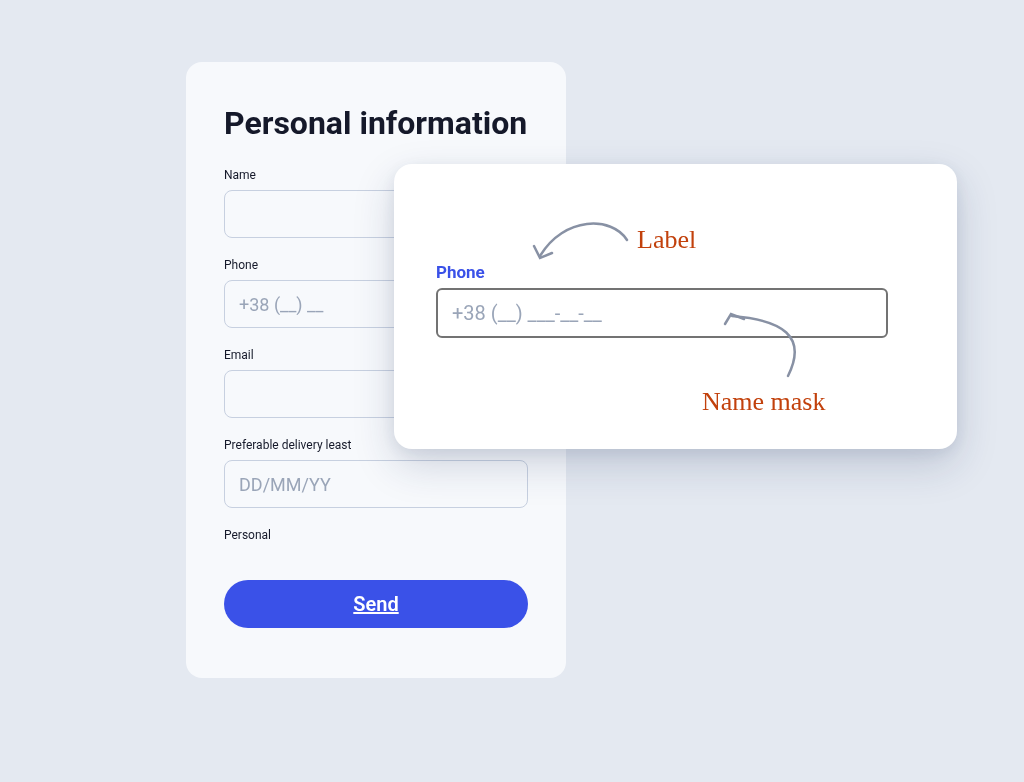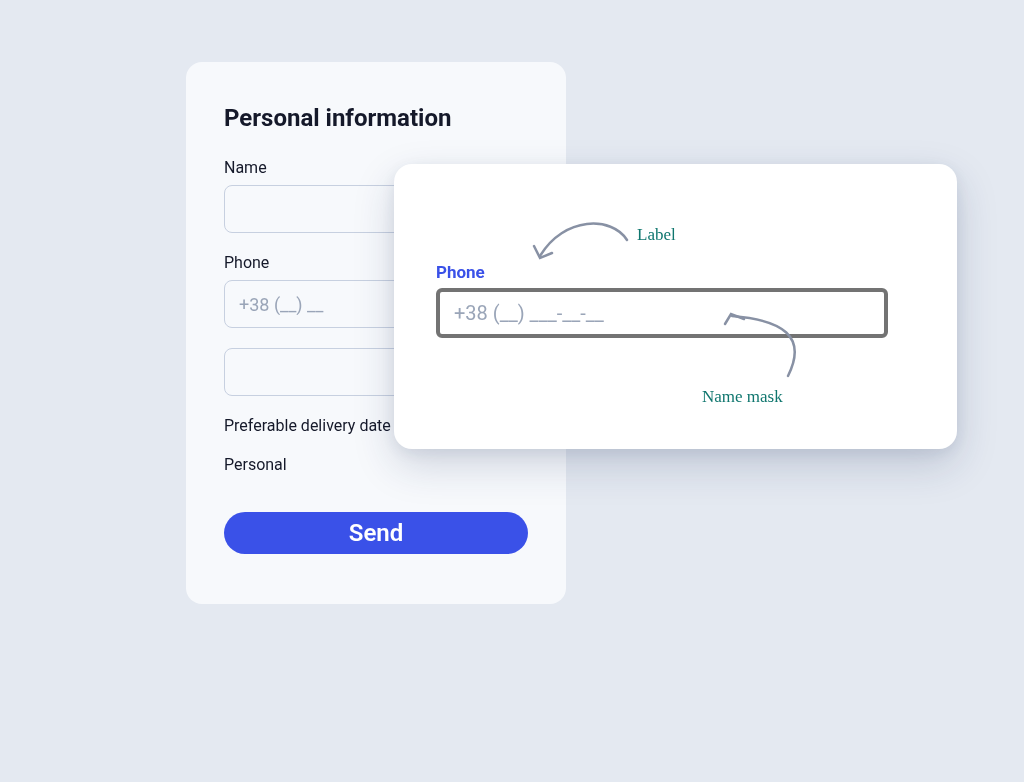--- a/index.html
+++ b/index.html
@@ -18,61 +18,62 @@
     .form-card {
       position: absolute;
       left: 186px;
       top: 62px;
       width: 380px;
       background: #f7f9fc;
       border-radius: 16px;
       padding: 42px 38px 50px 38px;
     }
     .form-title {
-      font-size: 24px;
+      font-size: 32px;
       font-weight: 700;
       color: #15192a;
       margin-bottom: 26px;
     }
     .field-group {
       margin-bottom: 20px;
     }
     .field-label {
       display: block;
-      font-size: 16px;
+      font-size: 12px;
       color: #15192a;
       margin-bottom: 8px;
       font-weight: 400;
     }
     .field-input {
       width: 100%;
       height: 48px;
       border: 1px solid #c7d0e0;
       border-radius: 8px;
       background: transparent;
       font-size: 18px;
       padding: 0 14px;
       color: #404040;
       font-family: inherit;
     }
     .field-input::placeholder {
       color: #9aa5b8;
     }
     .send-button {
       width: 100%;
-      height: 42px;
+      height: 48px;
       background: #3a51e8;
       color: #ffffff;
       border: none;
       border-radius: 27px;
-      font-size: 24px;
+      font-size: 20px;
       font-weight: 600;
       cursor: pointer;
       margin-top: 18px;
       font-family: inherit;
+      text-decoration: underline;
     }
     .callout-card {
       position: absolute;
       left: 394px;
       top: 164px;
       width: 563px;
       height: 285px;
       background: #ffffff;
       border-radius: 18px;
       box-shadow: 0 16px 42px 0 rgba(30, 45, 90, 0.18), 0 4px 14px rgba(30,45,90,0.08);
@@ -90,34 +91,34 @@
       font-size: 17px;
       font-weight: 700;
       color: #3a51e8;
     }
     .callout-input {
       position: absolute;
       left: 14px;
       top: 96px;
       width: 452px;
       height: 50px;
-      border: 4px solid #737373;
+      border: 2px solid #737373;
       border-radius: 6px;
       background: #ffffff;
       font-size: 20px;
       padding: 0 14px;
       color: #9aa5b8;
       font-family: inherit;
       display: flex;
       align-items: center;
     }
     .annotation {
       position: absolute;
-      font-size: 17px;
-      color: #0f766e;
+      font-size: 26px;
+      color: #c2410c;
       font-family: 'Comic Sans MS', 'Segoe Script', cursive;
     }
     .anno-label {
       left: 215px;
       top: 33px;
     }
     .anno-mask {
       left: 280px;
       top: 195px;
     }
@@ -139,25 +140,27 @@
     <label class="field-label">Name</label>
     <input class="field-input" type="text" value="" style="">
   </div>
 
   <div class="field-group">
     <label class="field-label">Phone</label>
     <input class="field-input" type="text" placeholder="+38 (__) __" style="">
   </div>
 
   <div class="field-group">
+    <label class="field-label">Email</label>
     <input class="field-input" type="text" value="" style="">
   </div>
 
   <div class="field-group">
-    <label class="field-label">Preferable delivery date</label>
+    <label class="field-label">Preferable delivery least</label>
+    <input class="field-input" type="text" placeholder="DD/MM/YY" style="">
   </div>
 
   <div class="field-group">
     <label class="field-label">Personal</label>
   </div>
 
   <button class="send-button">Send</button>
 </div>
 
 <div class="callout-card">

